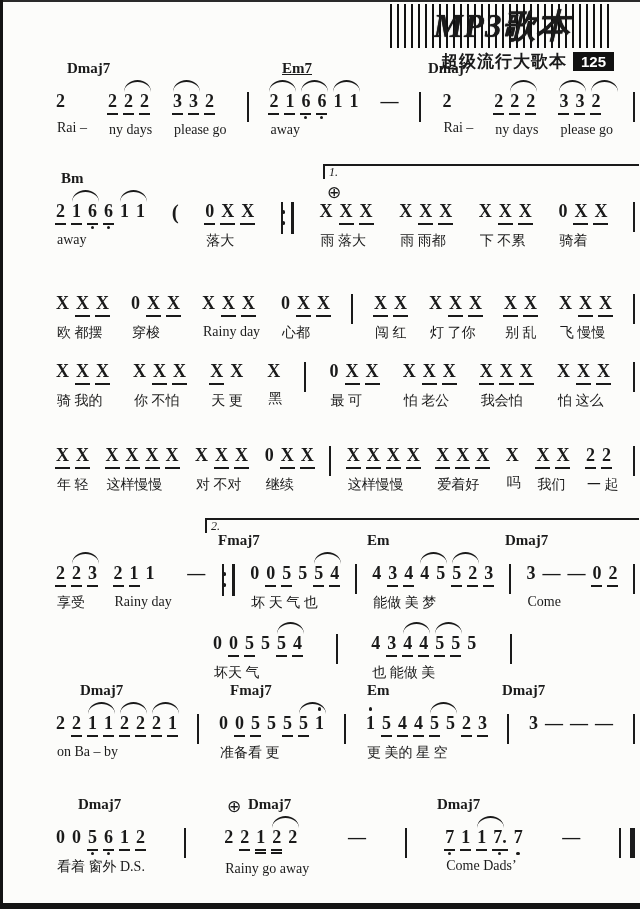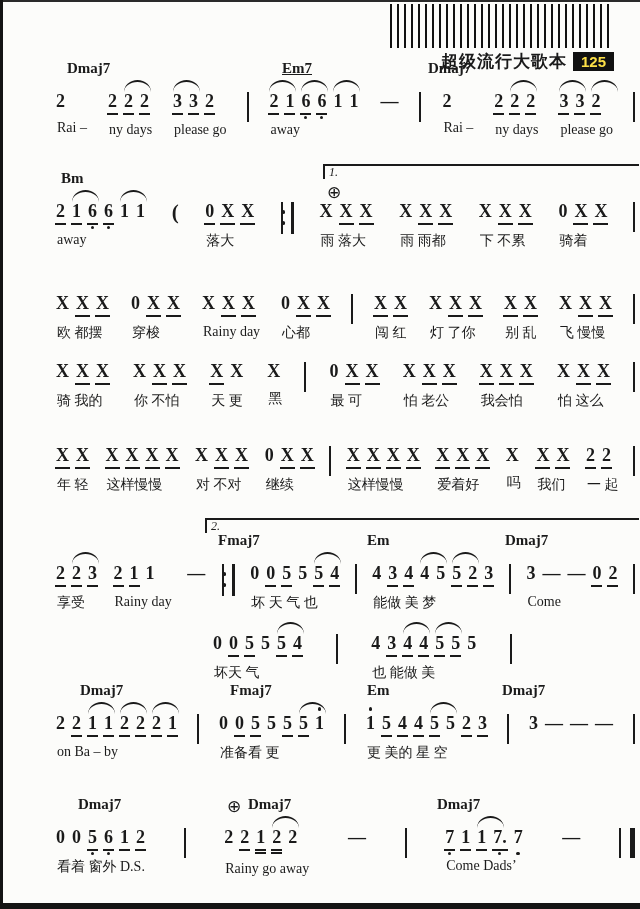--- a/index.html
+++ b/index.html
@@ -10,21 +10,21 @@
   .edge-top{position:absolute;left:0;right:0;top:0;height:2px;background:#2a2a2a;}
 
   
   .logo{position:absolute;top:4px;right:26px;width:224px;text-align:center;}
   .logo-main{position:relative;height:44px;}
   .stripes{position:absolute;inset:0;background:repeating-linear-gradient(90deg,#111 0 2px,transparent 2px 7px);}
   .logo-text{position:relative;z-index:1;font:bold italic 33px "Liberation Serif",serif;
              letter-spacing:1px;text-shadow:0 0 1px #000;}
   .logo-sub{margin-top:2px;display:flex;align-items:center;justify-content:flex-end;gap:6px;}
   .series{font:bold 17px "Liberation Sans","DejaVu Sans",sans-serif;letter-spacing:1px;}
-  .page-badge{background:#111;color:#fde047;font:bold 15px "Liberation Sans",sans-serif;padding:1px 8px;}
+  .page-badge{background:#111;color:#ffffff;font:bold 15px "Liberation Sans",sans-serif;padding:1px 8px;}
 
   
   .system{position:absolute;}
   .chordrow{position:relative;height:22px;}
   .chord{position:absolute;top:0;font:bold 15px "Liberation Serif",serif;white-space:nowrap;}
   .coda{position:absolute;font:17px "DejaVu Sans",sans-serif;}
   .volta{position:absolute;height:13px;border-top:2px solid #1a1a1a;border-left:2px solid #1a1a1a;
          font:italic 12px "Liberation Serif",serif;padding-left:4px;line-height:12px;}
   .noterow{display:flex;justify-content:space-between;align-items:flex-start;margin-top:9px;}
   .group{display:flex;flex-direction:column;}
@@ -53,20 +53,21 @@
 <body>
 
 <div class="page">
   <div class="edge-top"></div>
   <div class="edge-left"></div>
   <div class="edge-bottom"></div>
 
   <div class="logo">
     <div class="logo-main">
       <span class="stripes"></span>
+      <span class="logo-text">MP3歌本</span>
     </div>
     <div class="logo-sub">
       <span class="series">超级流行大歌本</span>
       <span class="page-badge">125</span>
     </div>
   </div>
 
   <div id="systems">
       <div class="system" style="top: 60px; left: 55px; width: 580px;">
         <div class="chordrow">

